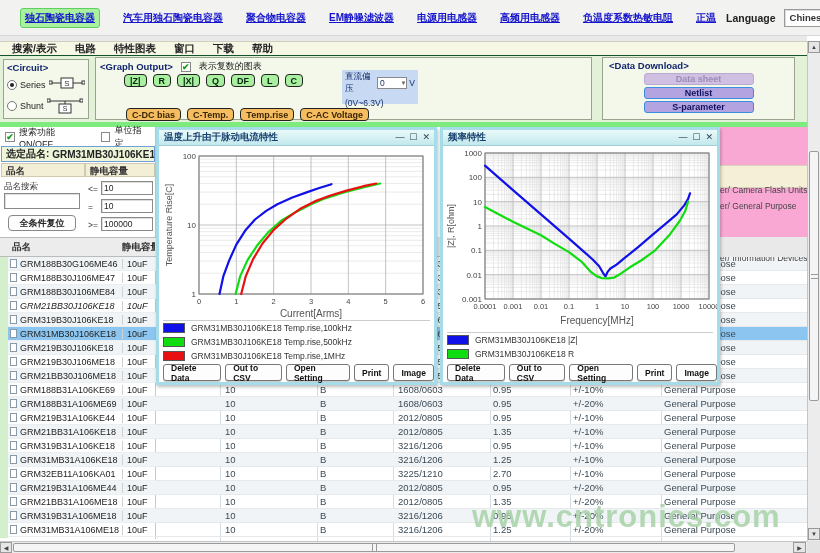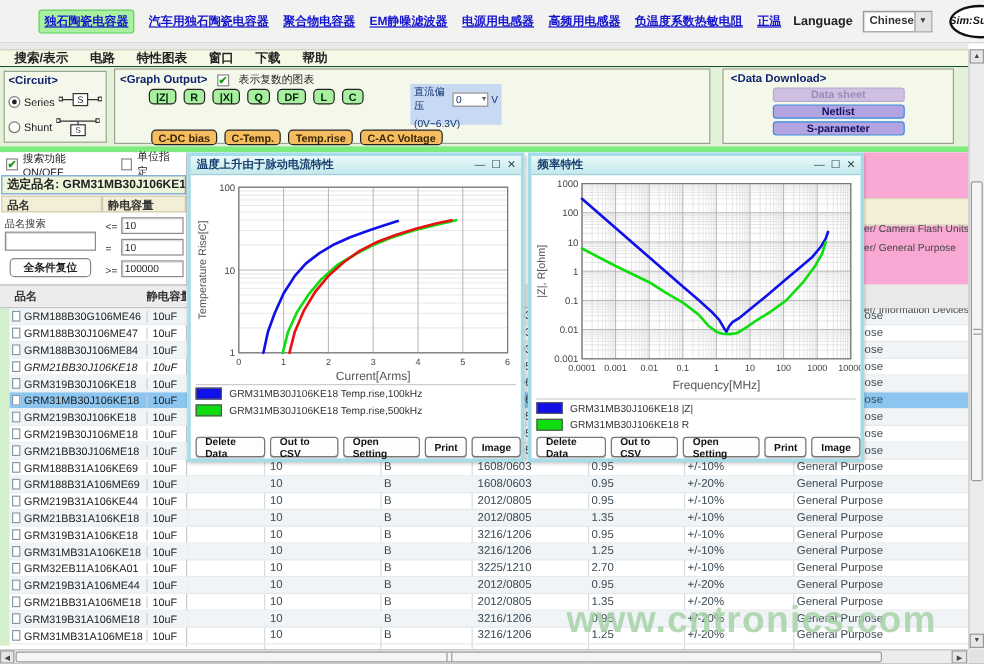--- a/index.html
+++ b/index.html
@@ -1,20 +1,20 @@
 <!DOCTYPE html>
 <html><head>
 <meta charset="utf-8">
 <style>
   html,body{margin:0;padding:0;background:#888;}
   *{box-sizing:border-box;font-family:"Liberation Sans",sans-serif;}
   .screen{position:relative;width:820px;height:553px;background:#fff;overflow:hidden;margin:0 auto;}
   
   .topbar{position:absolute;left:0;top:0;width:820px;height:36px;background:#f2f2f0;border-bottom:1px solid #d8d8d8;display:flex;align-items:center;}
-  .navlinks{display:flex;align-items:center;gap:12px;padding-left:32px;white-space:nowrap;}
+  .navlinks{display:flex;align-items:center;gap:23px;padding-left:20px;white-space:nowrap;}
   .navlink{font-size:10px;font-weight:bold;color:#1414cc;text-decoration:underline;cursor:pointer;}
   .navlink.active{background:#a9f0a0;border:1px solid #5fd05f;border-radius:3px;padding:2px 4px;}
   .lang-label{font-size:10.5px;color:#222;font-weight:bold;margin-left:10px;}
   .lang-select{width:66px;height:18px;background:#fff;border:1px solid #9a9a9a;box-shadow:inset 1px 1px 0 #ddd;display:flex;align-items:center;justify-content:space-between;font-size:9.5px;font-weight:bold;color:#333;padding-left:5px;margin-left:8px;}
   .dd-btn{width:14px;height:16px;background:#e3e3e3;border-left:1px solid #9a9a9a;font-size:7px;color:#444;display:flex;align-items:center;justify-content:center;}
   .logo-sim{width:52px;height:28px;border:2px solid #111;border-radius:50%;margin-left:14px;display:flex;flex-direction:row;align-items:center;justify-content:center;line-height:1;background:#fff;}
   .logo-sim span{font-size:9px;font-weight:bold;font-style:italic;color:#111;}
   .logo-murata{width:56px;height:20px;background:#c61a1a;color:#fff;font-weight:bold;font-style:italic;font-size:12px;display:flex;align-items:center;justify-content:center;border-radius:2px;margin-left:12px;letter-spacing:.5px;}
   
   .menustrip{position:absolute;left:0;top:36px;width:807px;height:5px;background:#e9e9e9;}
@@ -588,20 +588,24 @@
           <text x="9" y="77" text-anchor="middle" font-size="9" fill="#555" transform="rotate(-90 9 77)">Temperature Rise[C]</text>
         </svg>
       <div class="legend" id="leg1" style="top:190px;">
           <div class="leg-row">
             <span class="leg-swatch" style="background: rgb(16, 16, 232);"></span>
             <span class="leg-label">GRM31MB30J106KE18 Temp.rise,100kHz</span>
           </div>
           <div class="leg-row">
             <span class="leg-swatch" style="background: rgb(16, 221, 16);"></span>
             <span class="leg-label">GRM31MB30J106KE18 Temp.rise,500kHz</span>
+          </div>
+          <div class="leg-row">
+            <span class="leg-swatch" style="background: rgb(232, 16, 16);"></span>
+            <span class="leg-label">GRM31MB30J106KE18 Temp.rise,1MHz</span>
           </div>
         </div>
       <div class="btnrow" id="btns1">
           <div class="wbtn">Delete Data</div>
           <div class="wbtn">Out to CSV</div>
           <div class="wbtn">Open Setting</div>
           <div class="wbtn">Print</div>
           <div class="wbtn">Image</div>
         </div>
     </div>

